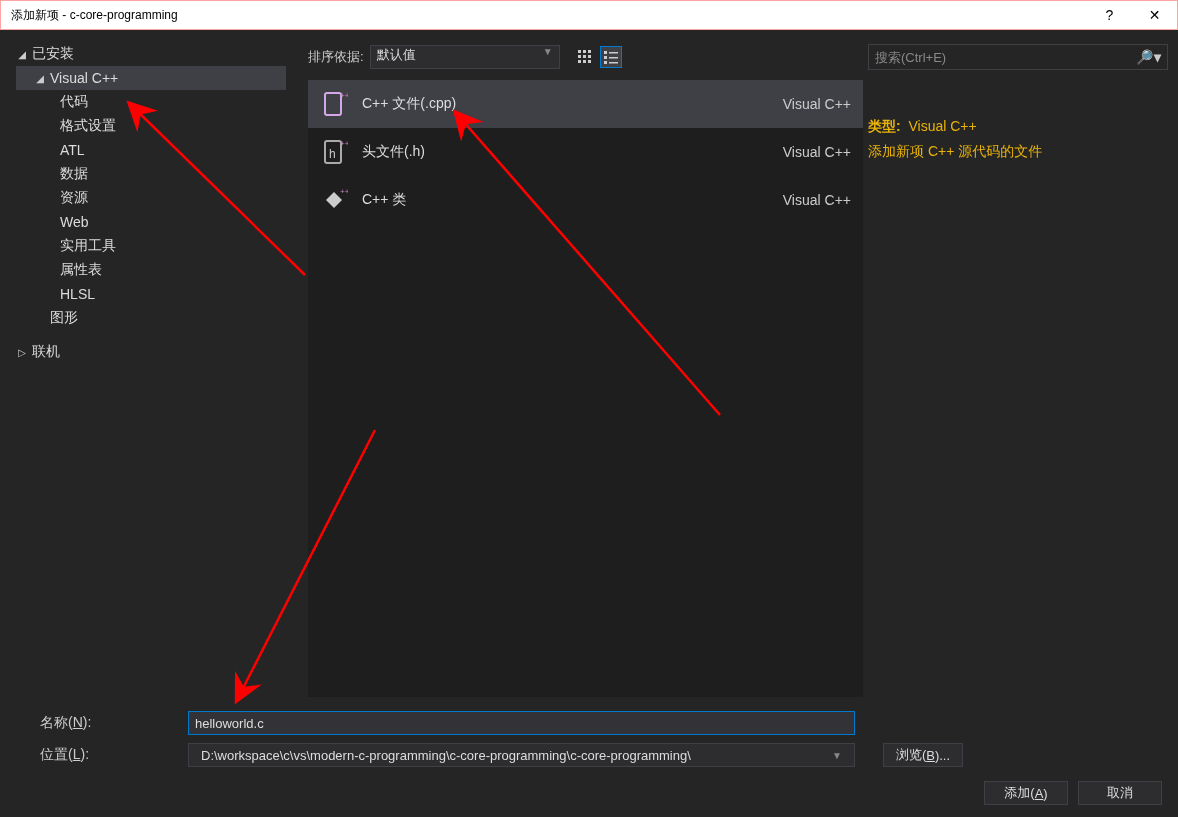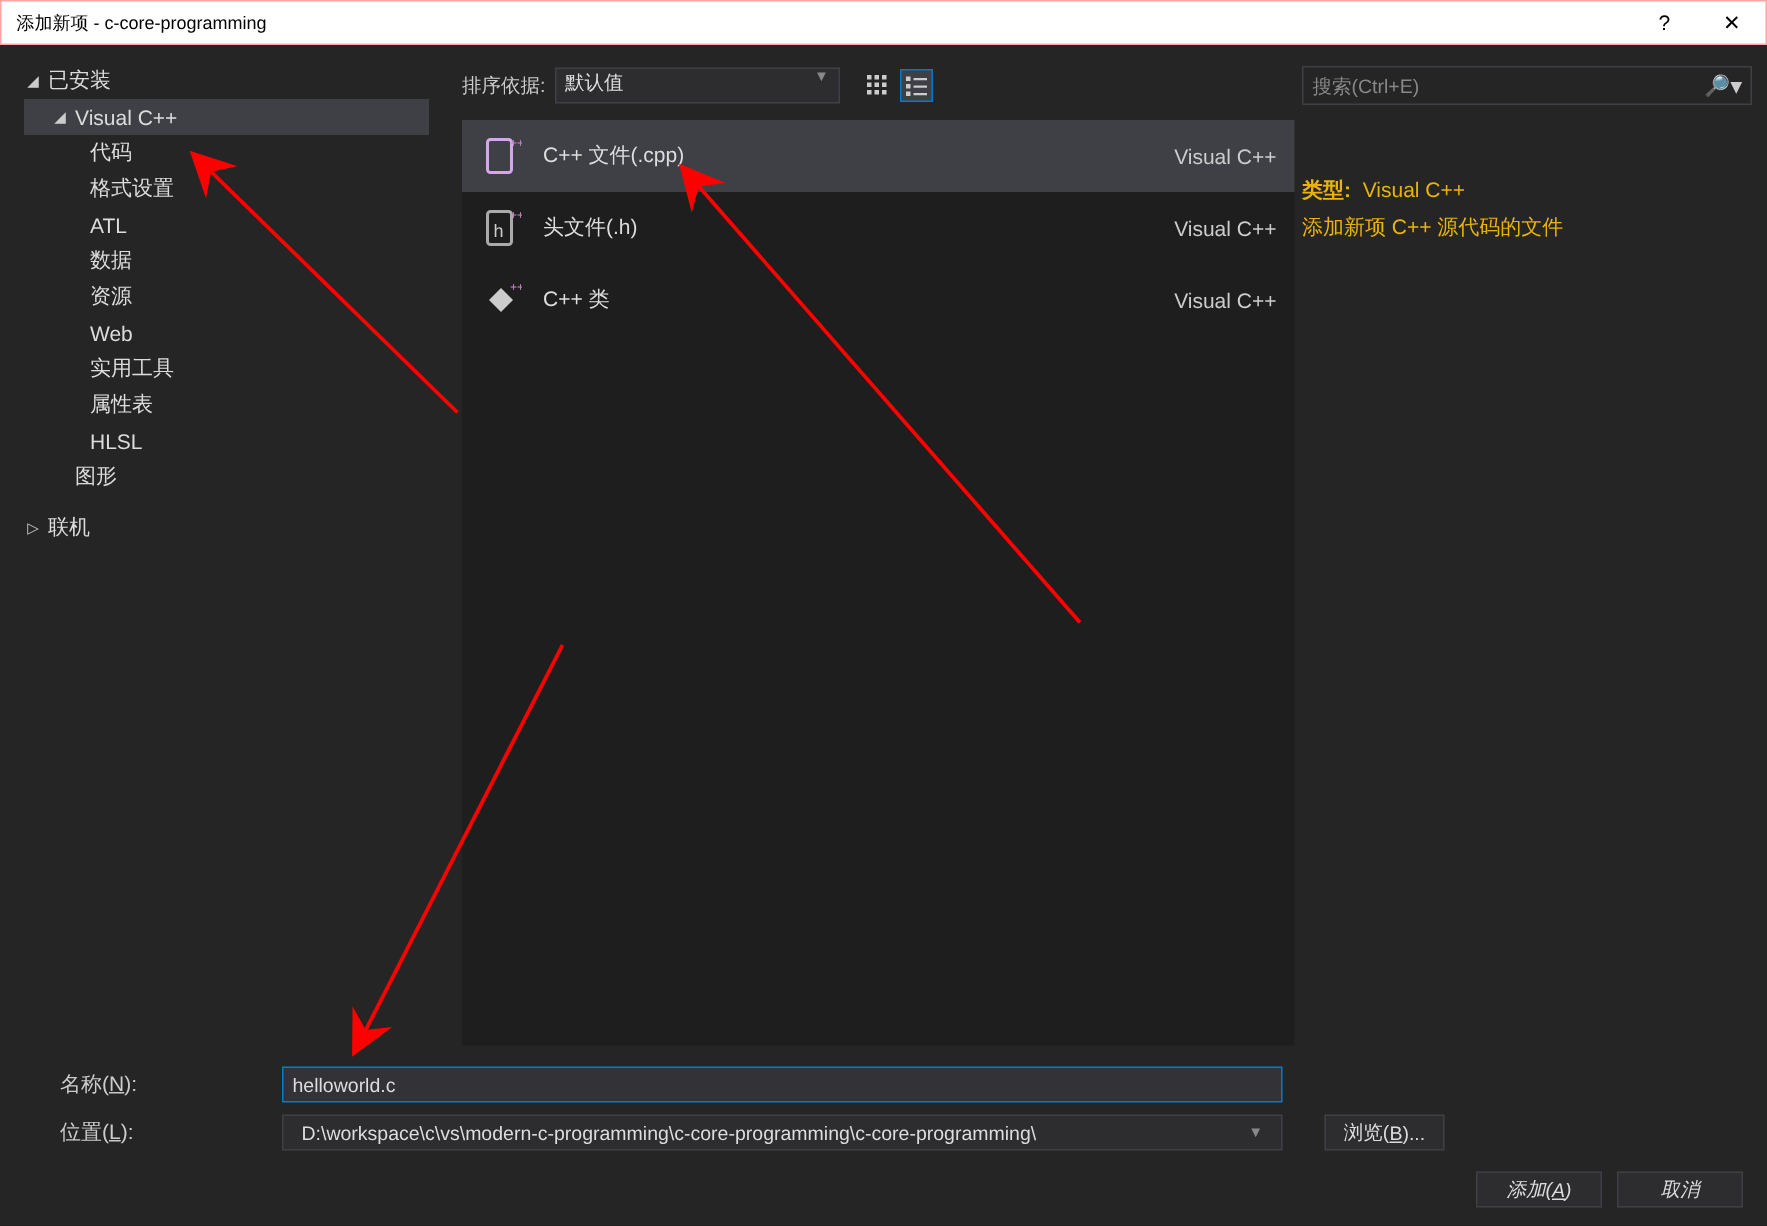--- a/index.html
+++ b/index.html
@@ -116,21 +116,21 @@
     border: 1px solid #3f3f46; color: #ddd; font-size: 13px;
     display: flex; align-items: center; justify-content: center; cursor: pointer;
   }
   .footer-btns {
     position: absolute; right: 16px; bottom: 12px;
     display: flex; gap: 10px;
   }
   .footer-btns .btn {
     width: 84px; height: 24px; background: #2d2d30;
     border: 1px solid #3f3f46; color: #ddd; font-size: 13px;
-    display: flex; align-items: center; justify-content: center; cursor: pointer; font-style: italic;
+    display: flex; align-items: center; justify-content: center; cursor: pointer;
   }
   .underline { text-decoration: underline; }
   
   .overlay {
     position: absolute; top: 0; left: 0; width: 1178px; height: 817px;
     pointer-events: none;
   }
 </style>
 </head>
 <body>

